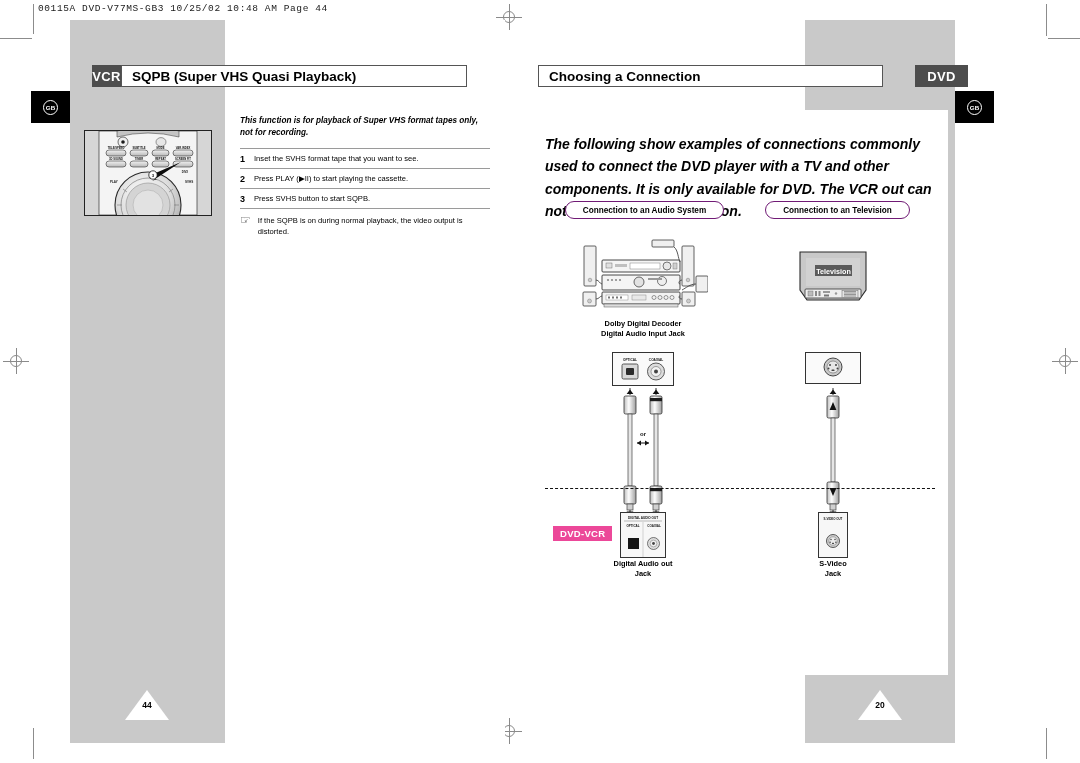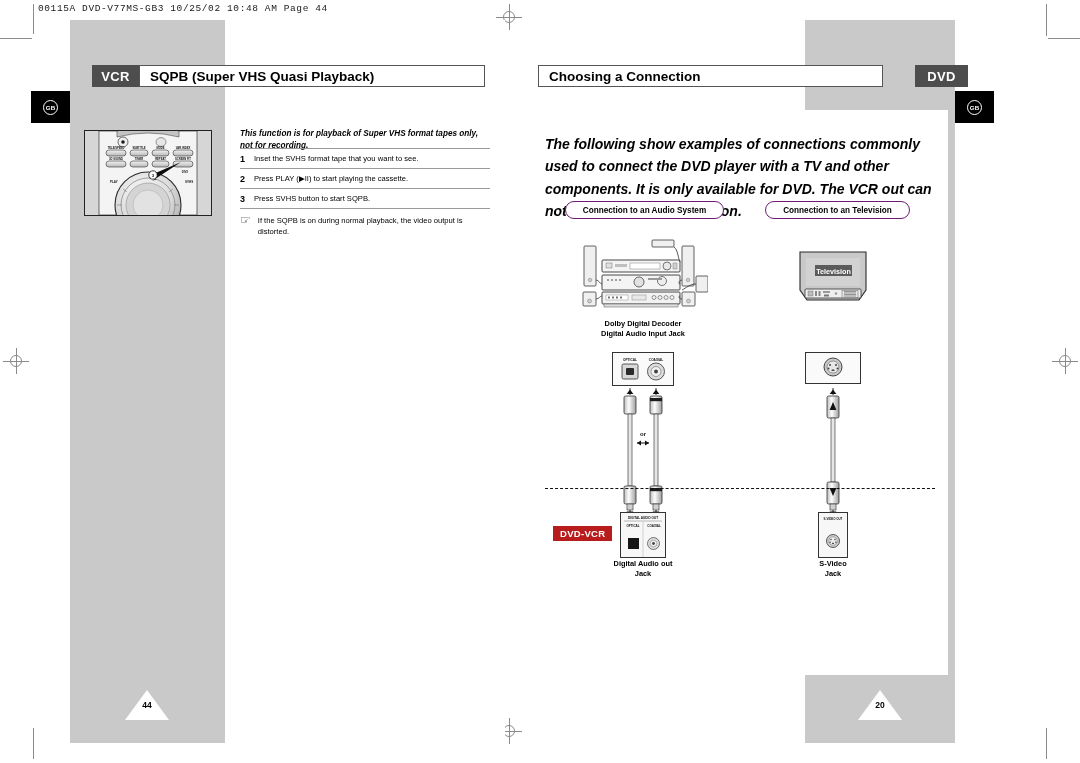--- a/index.html
+++ b/index.html
@@ -31,38 +31,38 @@
   .hdr{position:absolute;display:flex;height:22px;}
   .hdr .chip{background:#4d4d4d;color:#fff;font-size:13px;font-weight:bold;
       display:flex;align-items:center;justify-content:center;letter-spacing:.3px;}
   .hdr .bar{border:1px solid #555;background:#fff;display:flex;align-items:center;
       padding-left:10px;font-size:13.5px;font-weight:bold;box-sizing:border-box;}
 
   
   .remote-box{position:absolute;left:84px;top:130px;width:126px;height:84px;
       border:1px solid #222;background:#e3e3e3;overflow:hidden;}
   .intro{position:absolute;font-style:italic;font-weight:bold;font-size:8.2px;
-      line-height:1.45;margin-top:13px;}
+      line-height:1.45;}
   .steps{position:absolute;left:240px;top:148px;width:250px;}
   .steps .rule{height:1px;background:#9a9a9a;}
   .steps .row{display:flex;align-items:center;height:19px;}
   .steps .num{width:14px;font-size:9px;font-weight:bold;}
   .steps .txt{font-size:7.6px;}
   .note{position:absolute;left:240px;top:215px;width:250px;display:flex;gap:7px;}
   .note .hand{font-size:12px;line-height:1;transform:translateY(-1px);}
   .note .ntxt{font-size:7.6px;line-height:1.5;}
 
   
   .para{position:absolute;font-style:italic;font-weight:bold;font-size:14px;line-height:1.6;}
   .pill{position:absolute;border:1px solid #701a75;border-radius:11px;background:#fff;
       height:16px;display:flex;align-items:center;justify-content:center;
       font-size:8.2px;font-weight:bold;}
   .caption{position:absolute;text-align:center;font-size:7.4px;font-weight:bold;line-height:1.4;}
   .dash-sep{position:absolute;border-top:1.4px dashed #111;}
-  .dvdvcr{position:absolute;background:#b91c1c;color:#fff;font-size:9.5px;font-weight:bold;
+  .dvdvcr{position:absolute;background:#ec4899;color:#fff;font-size:9.5px;font-weight:bold;
       padding:2px 7px;letter-spacing:.3px;}
 
   
   .pnum{position:absolute;width:44px;height:30px;}
   .pnum .tri{position:absolute;left:0;top:0;width:0;height:0;
       border-left:22px solid transparent;border-right:22px solid transparent;
       border-bottom:30px solid #fff;}
   .pnum .n{position:absolute;left:0;top:10px;width:44px;text-align:center;
       font-size:8.5px;font-weight:bold;}
 </style>
@@ -105,21 +105,21 @@
 <div class="white-panel" style="left:538px;top:110px;width:410px;height:565px;"></div>
 
 <div class="gb-tab" style="left:31px;top:91px;width:39px;height:32px;">
   <div class="gb-circle">GB</div>
 </div>
 <div class="gb-tab" style="left:955px;top:91px;width:39px;height:32px;">
   <div class="gb-circle">GB</div>
 </div>
 
 <div class="hdr" style="left:92px;top:65px;">
-  <div class="chip" style="width:47px;">VCR</div>
+  <div class="chip" style="width:29px;">VCR</div>
   <div class="bar" style="width:346px;">SQPB (Super VHS Quasi Playback)</div>
 </div>
 
 <div class="remote-box">
   <svg viewBox="0 0 126 84" width="126" height="84">
     <defs>
       <radialGradient id="dialg" cx="42%" cy="34%" r="72%">
         <stop offset="0%" stop-color="#fdfdfd"></stop>
           <stop offset="58%" stop-color="#dcdcdc"></stop>
         <stop offset="100%" stop-color="#a8a8a8"></stop>

